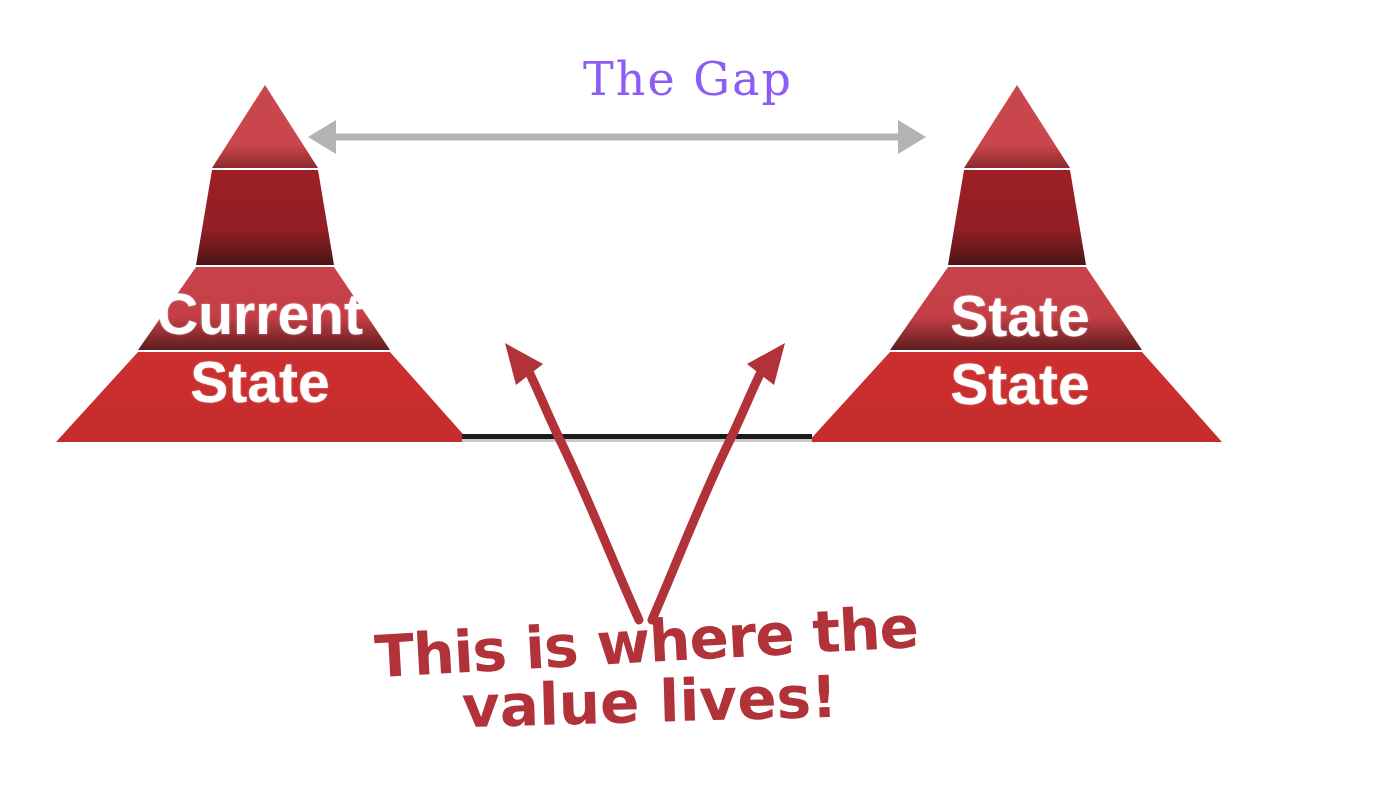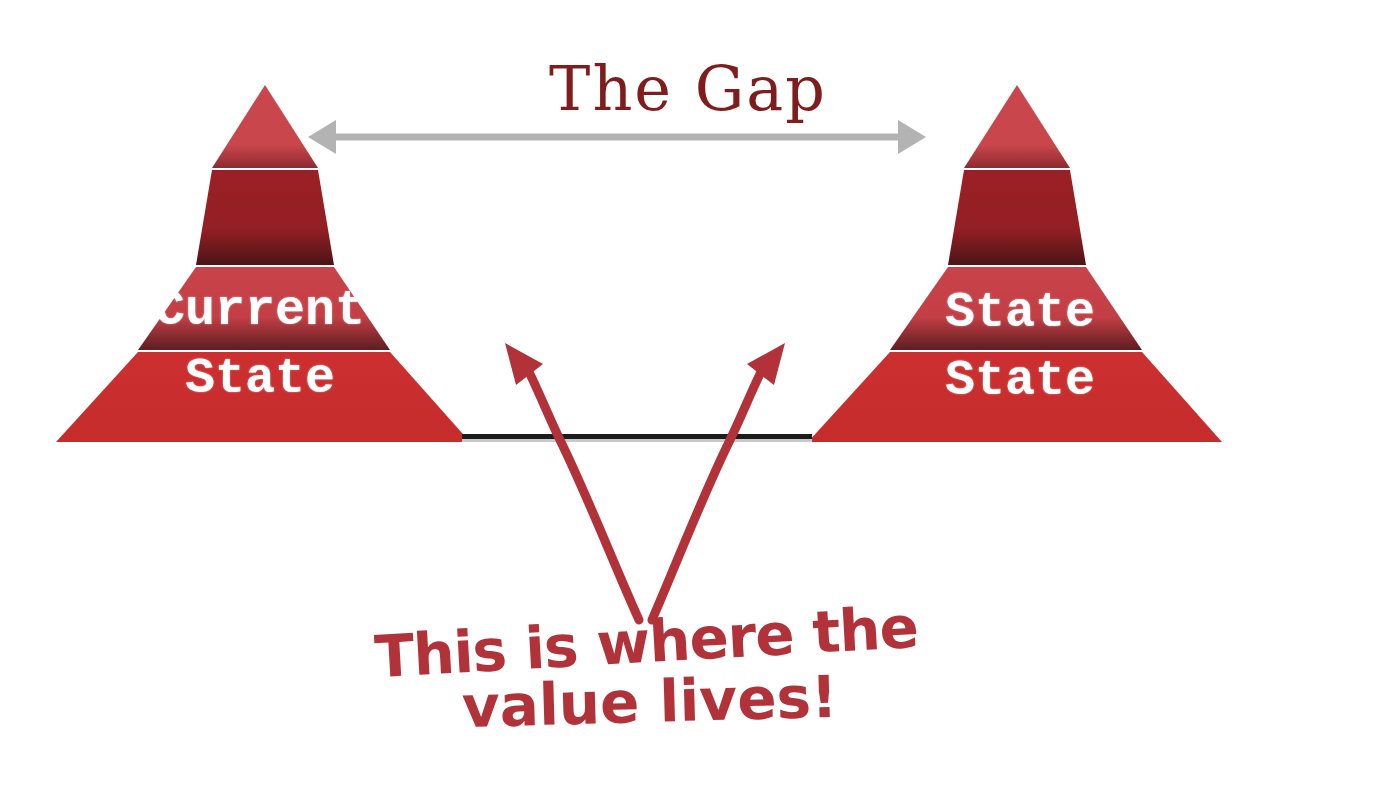--- a/index.html
+++ b/index.html
@@ -24,31 +24,31 @@
     width: 1376px;
     height: 786px;
   }
   .gap-label {
     position: absolute;
     left: 0;
     top: 52px;
     width: 1376px;
     text-align: center;
     font-family: "DejaVu Serif", "Liberation Serif", serif;
-    font-size: 62px;
+    font-size: 46px;
     letter-spacing: 2px;
-    color: #7f1d1d;
+    color: #8b5cf6;
     white-space: nowrap;
     user-select: none;
   }
   .pyramid-label {
     position: absolute;
-    font-family: Liberation Mono, monospace;
+    font-family: Liberation Sans, sans-serif;
     font-weight: bold;
-    font-size: 50px;
+    font-size: 57px;
     color: #ffffff;
     text-align: center;
     line-height: 1.0;
     white-space: nowrap;
     user-select: none;
     text-shadow: 0 0 2px rgba(255,255,255,0.55);
   }
   .pyramid-label.line1 { }
   .pyramid-label.line2 { }
 

